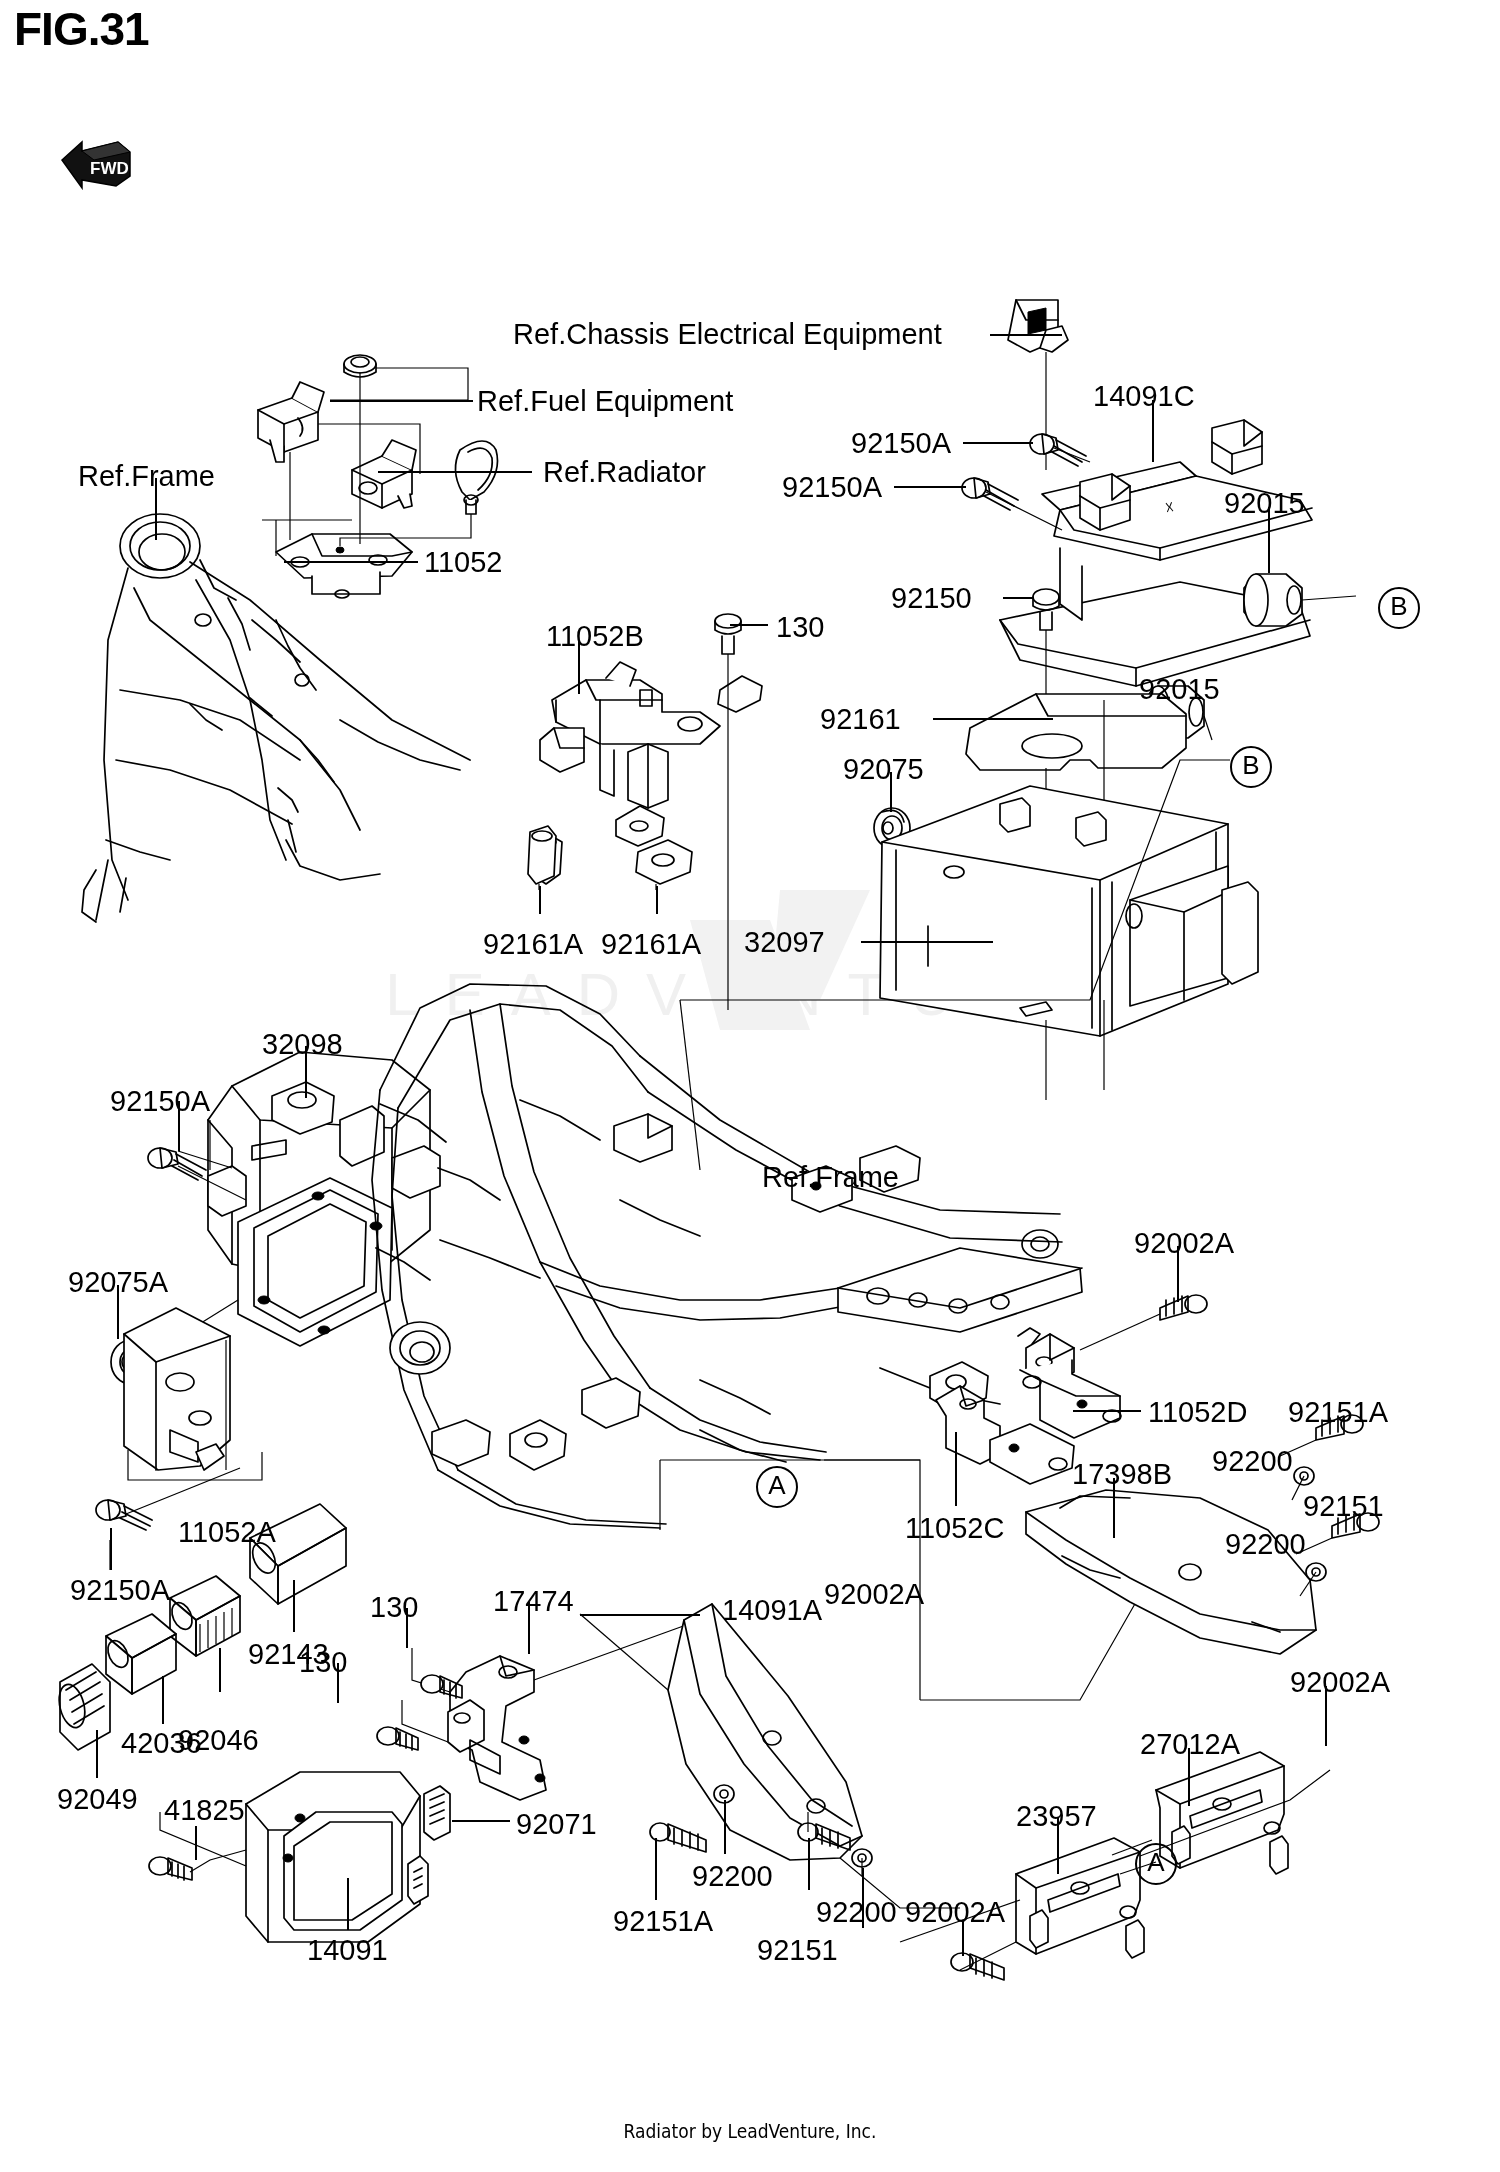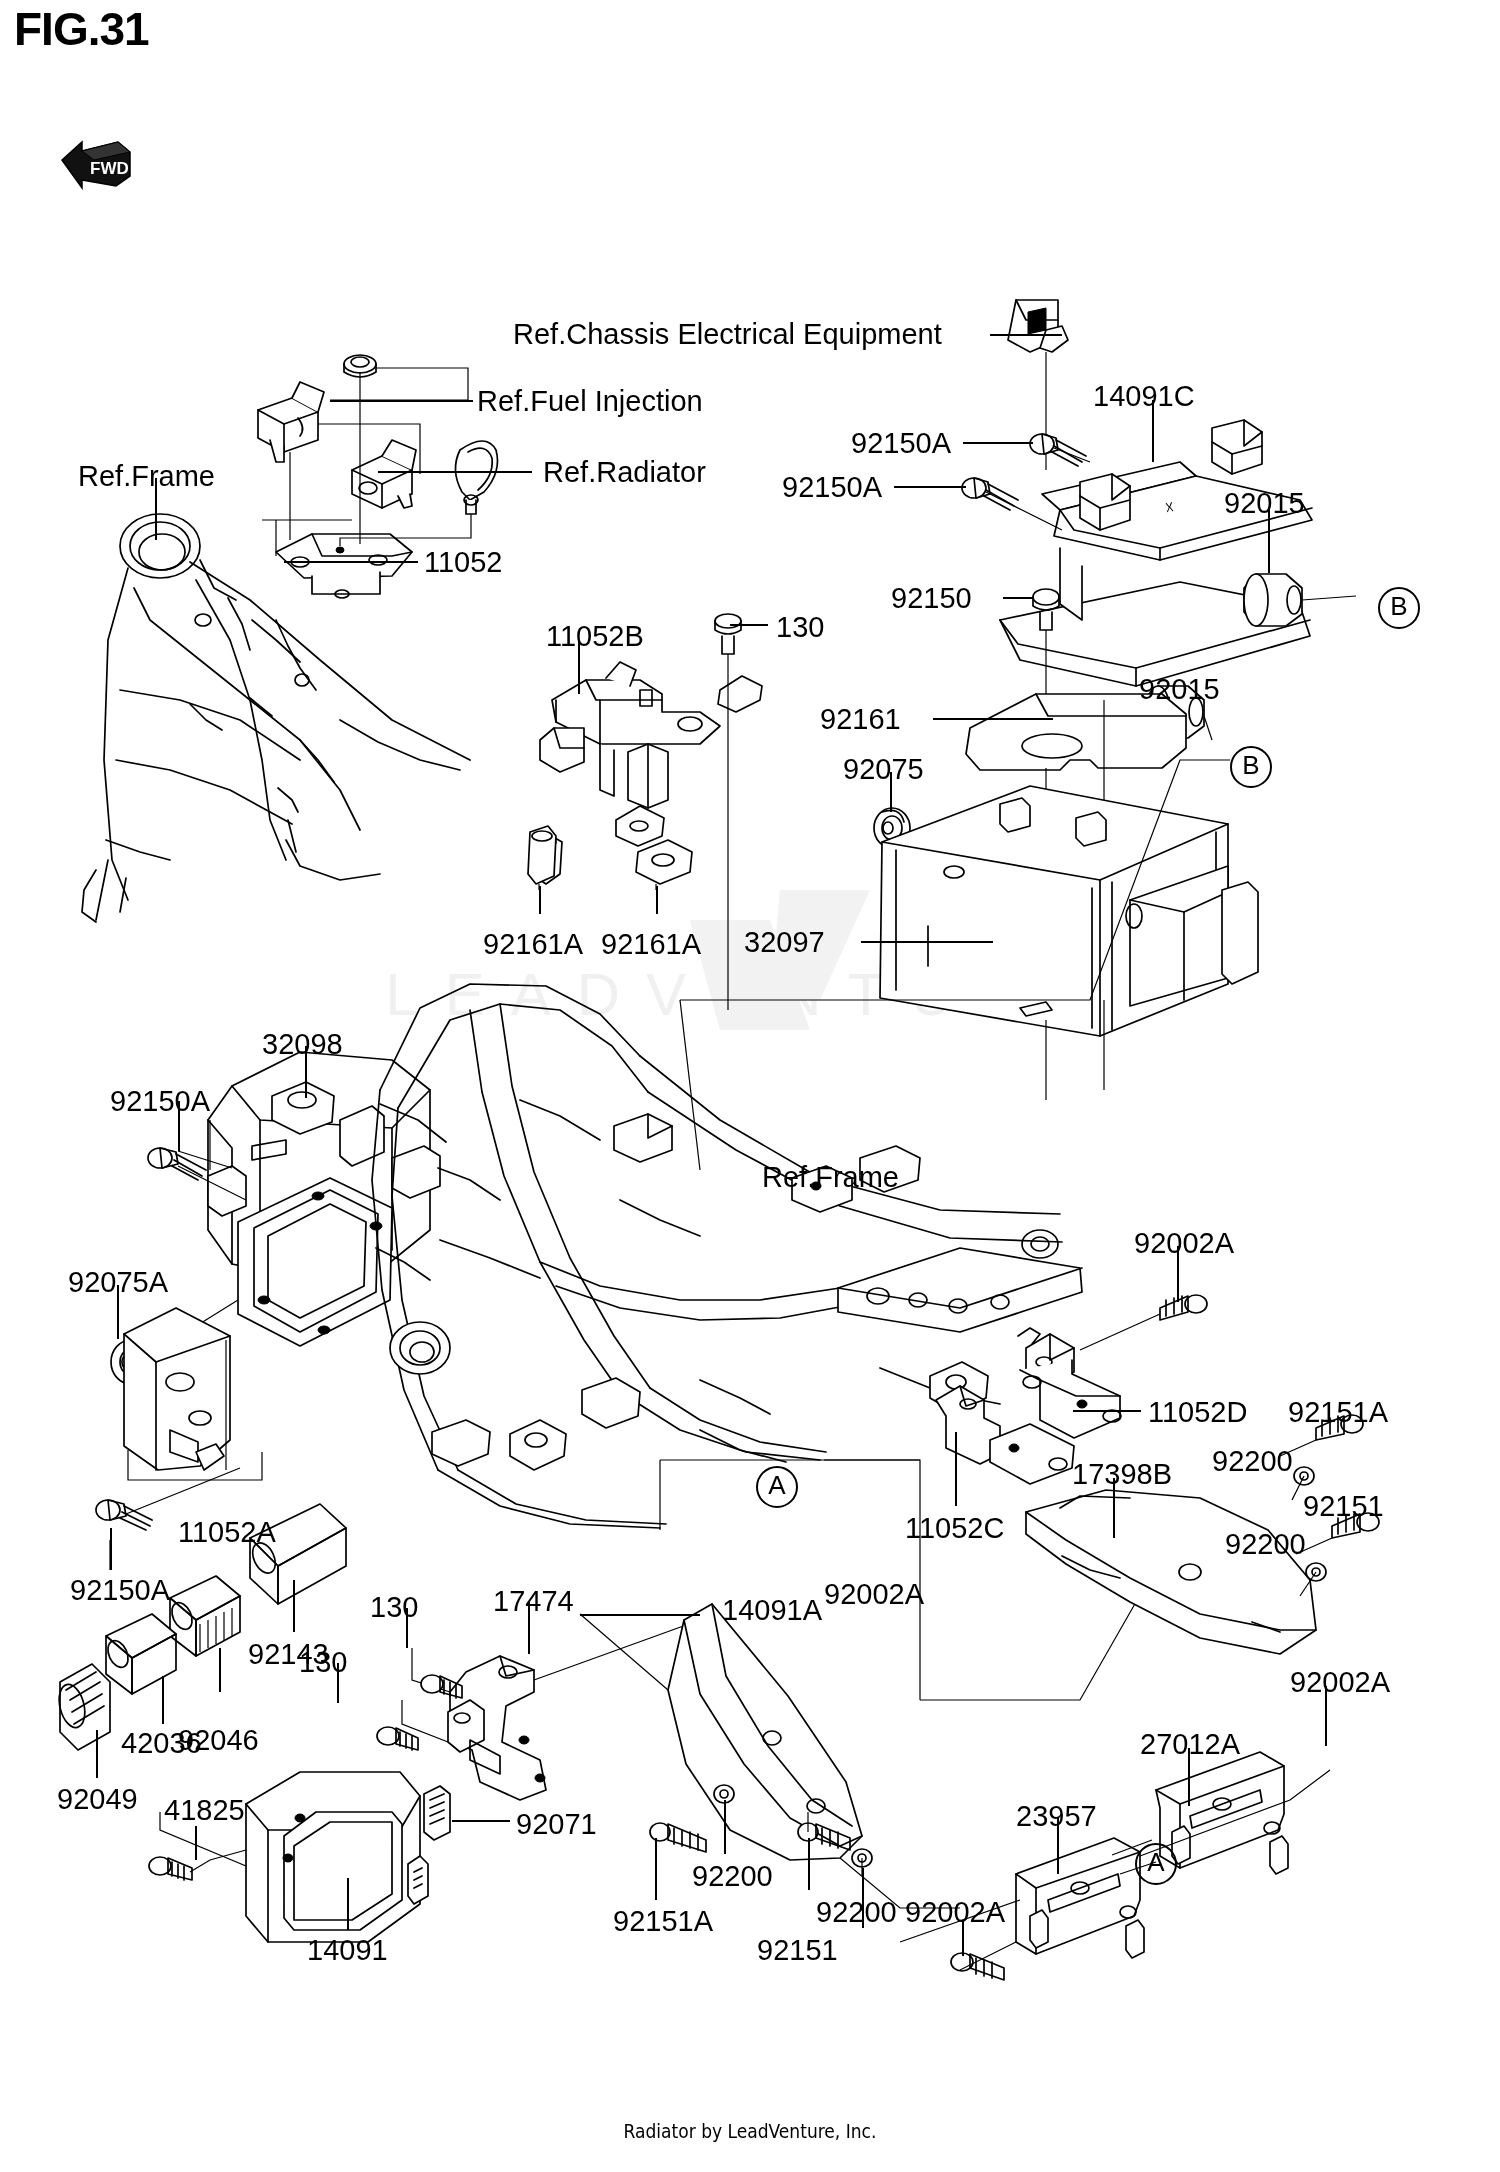--- a/index.html
+++ b/index.html
@@ -605,21 +605,21 @@
       <path class="sf" d="M1126 1926 L1138 1920 L1144 1928 L1144 1952 L1132 1958 L1126 1950 Z"></path>
       <path class="thin" d="M1140 1856 L1290 1800 L1330 1770"></path>
       <path class="thin" d="M1016 1942 L960 1970"></path>
       <path class="thin" d="M1020 1900 L900 1942"></path>
       <path class="thin" d="M1156 1862 L1120 1874"></path>
       <path class="thin" d="M1112 1855 L1152 1840"></path>
     </g>
   </svg>
 
   <div class="lbl ref" style="left:513px; top:320px;">Ref.Chassis Electrical Equipment</div>
-  <div class="lbl ref" style="left:477px; top:387px;">Ref.Fuel Injection</div>
+  <div class="lbl ref" style="left:477px; top:387px;">Ref.Fuel Equipment</div>
   <div class="lbl ref" style="left:543px; top:458px;">Ref.Radiator</div>
   <div class="lbl ref" style="left:78px;  top:462px;">Ref.Frame</div>
   <div class="lbl ref" style="left:762px; top:1163px;">Ref.Frame</div>
 
   <div class="lbl" style="left:424px;  top:548px;">11052</div>
   <div class="lbl" style="left:546px;  top:622px;">11052B</div>
   <div class="lbl" style="left:776px;  top:613px;">130</div>
   <div class="lbl" style="left:851px;  top:429px;">92150A</div>
   <div class="lbl" style="left:782px;  top:473px;">92150A</div>
   <div class="lbl" style="left:1093px; top:382px;">14091C</div>

